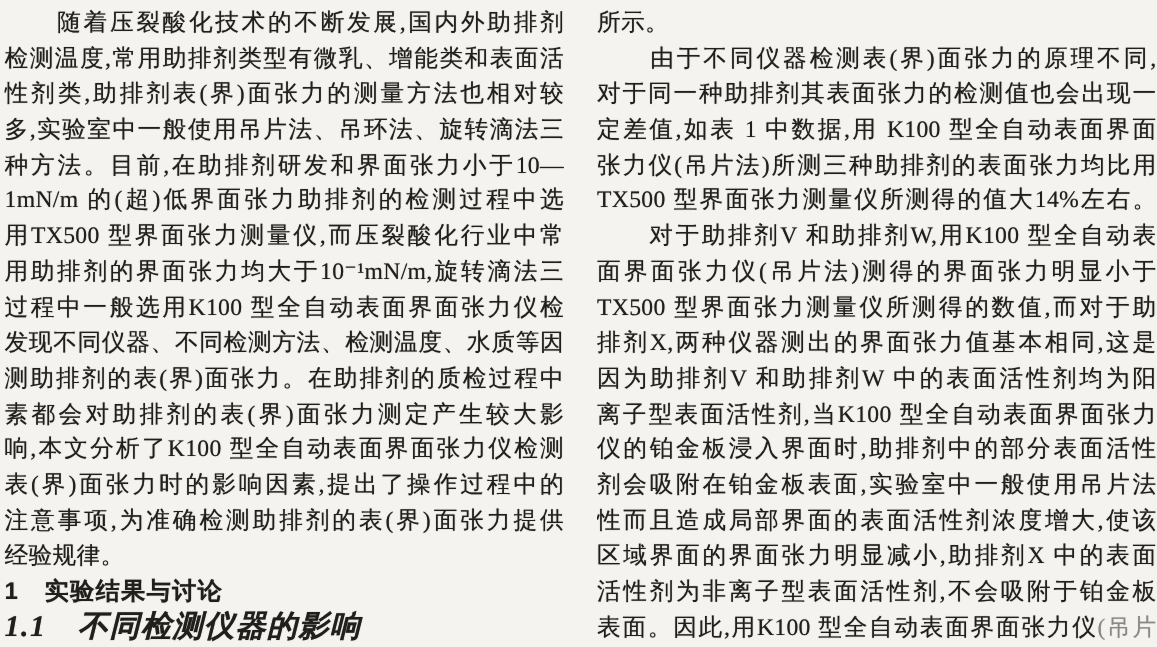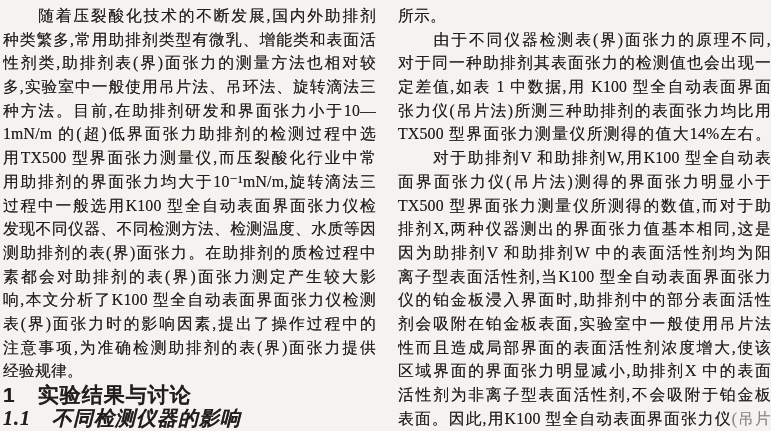--- a/index.html
+++ b/index.html
@@ -41,21 +41,21 @@
     text-align-last: left;
     text-shadow: 0 0 0.6px rgba(33,31,28,0.65);
     letter-spacing: 0.2px;
   }
   .line.fill {
     text-align-last: justify;
   }
   .line.h1 {
     font-family: "Liberation Sans", "DejaVu Sans", sans-serif;
     font-weight: 700;
-    font-size: 21px;
+    font-size: 16px;
     letter-spacing: 1px;
   }
   .line.h2 {
     font-family: "Liberation Serif", "DejaVu Serif", serif;
     font-style: italic;
     font-weight: 600;
     font-size: 20px;
     letter-spacing: 1px;
   }
   .faded {
@@ -63,21 +63,21 @@
     filter: blur(0.4px);
     margin-top: 12px;
   }
 </style>
 </head>
 <body>
 
 <div class="page">
   <div class="col left">
       <div class="line body fill"><span>　　随着压裂酸化技术的不断发展,国内外助排剂</span></div>
-      <div class="line body fill"><span>种类繁多,常用助排剂类型有微乳、增能类和表面活</span></div>
+      <div class="line body fill"><span>检测温度,常用助排剂类型有微乳、增能类和表面活</span></div>
       <div class="line body fill"><span>性剂类,助排剂表(界)面张力的测量方法也相对较</span></div>
       <div class="line body fill"><span>多,实验室中一般使用吊片法、吊环法、旋转滴法三</span></div>
       <div class="line body fill"><span>种方法。目前,在助排剂研发和界面张力小于10—</span></div>
       <div class="line body fill"><span>1mN/m 的(超)低界面张力助排剂的检测过程中选</span></div>
       <div class="line body fill"><span>用TX500 型界面张力测量仪,而压裂酸化行业中常</span></div>
       <div class="line body fill"><span>用助排剂的界面张力均大于10⁻¹mN/m,旋转滴法三</span></div>
       <div class="line body fill"><span>过程中一般选用K100 型全自动表面界面张力仪检</span></div>
       <div class="line body fill"><span>发现不同仪器、不同检测方法、检测温度、水质等因</span></div>
       <div class="line body fill"><span>测助排剂的表(界)面张力。在助排剂的质检过程中</span></div>
       <div class="line body fill"><span>素都会对助排剂的表(界)面张力测定产生较大影</span></div>

